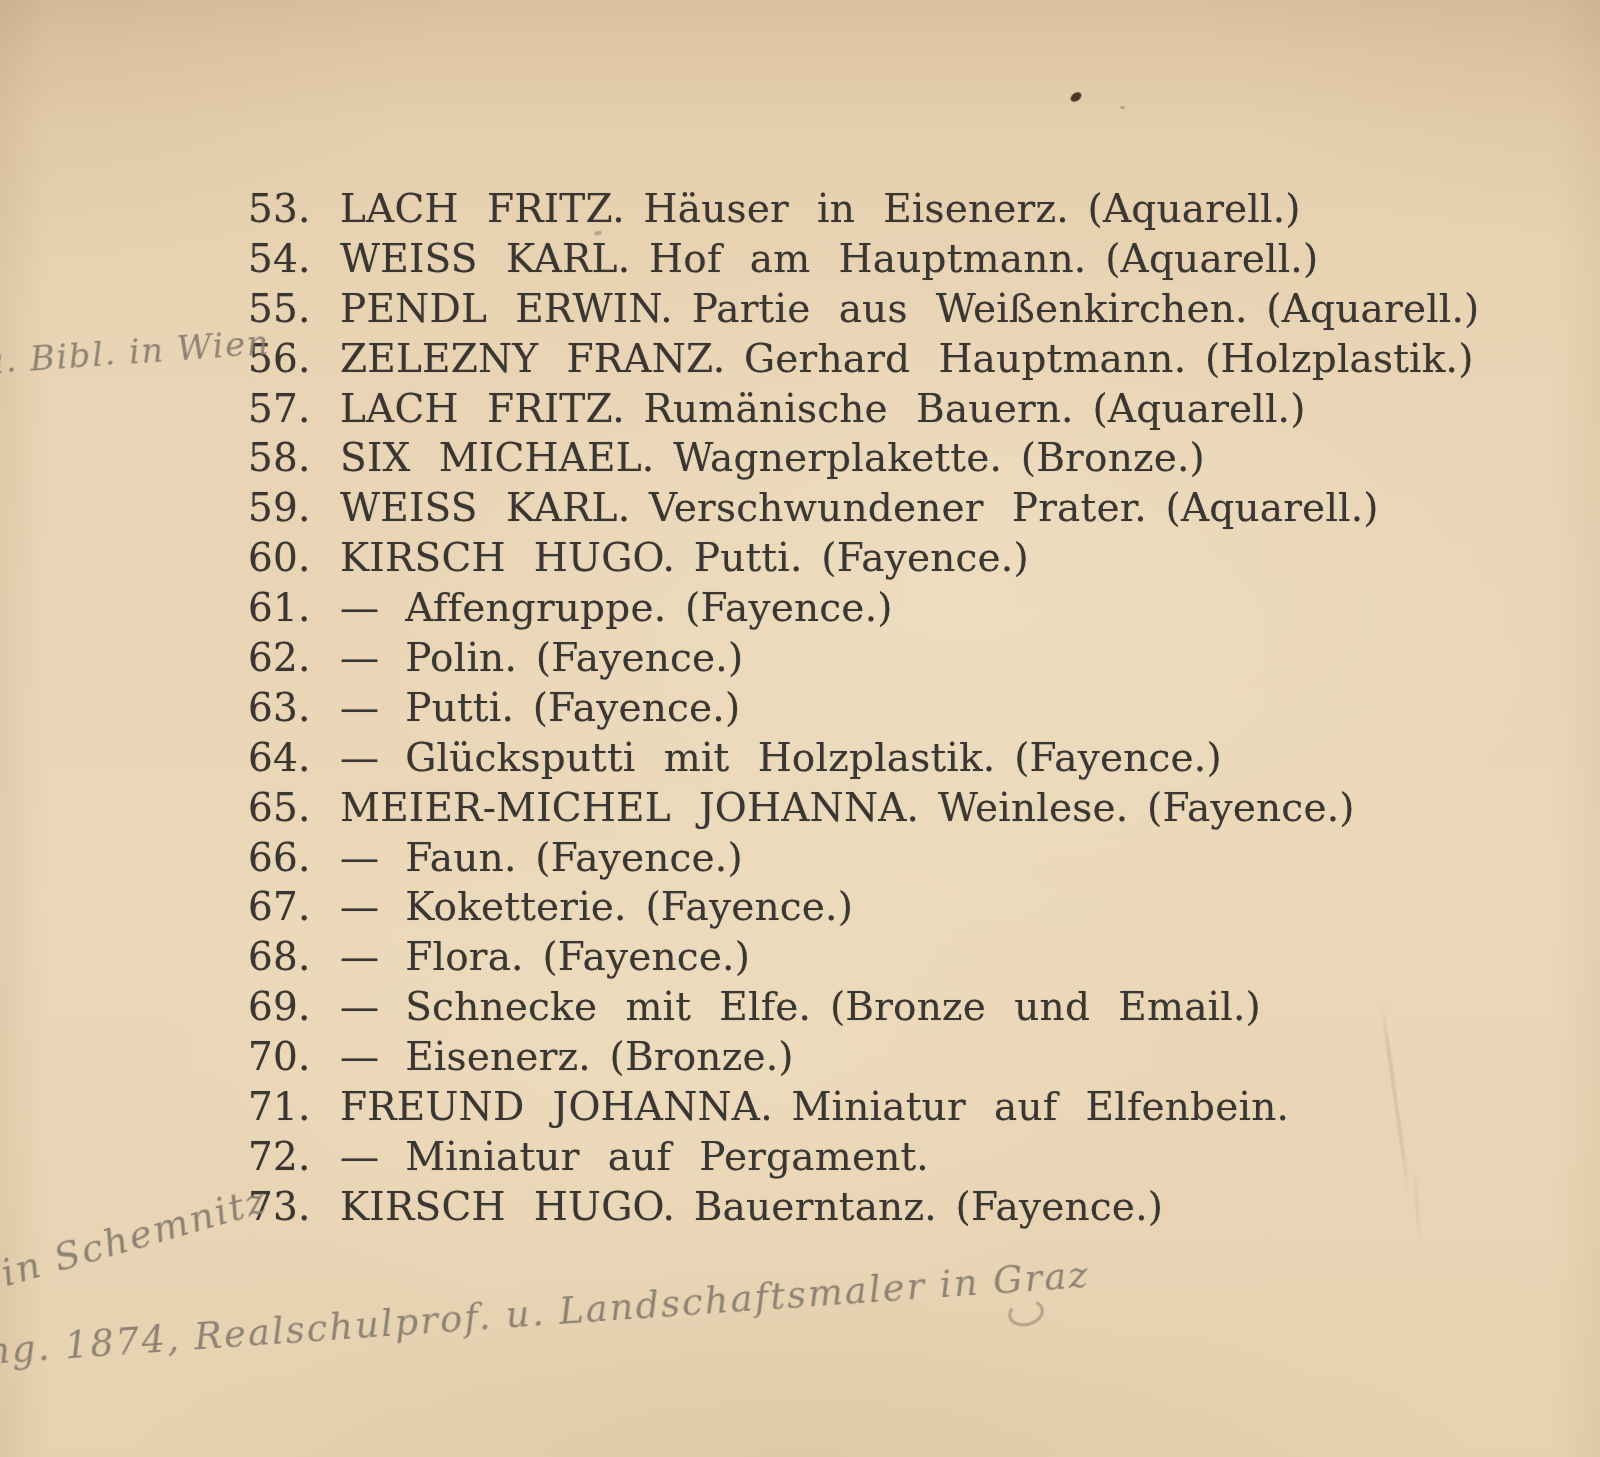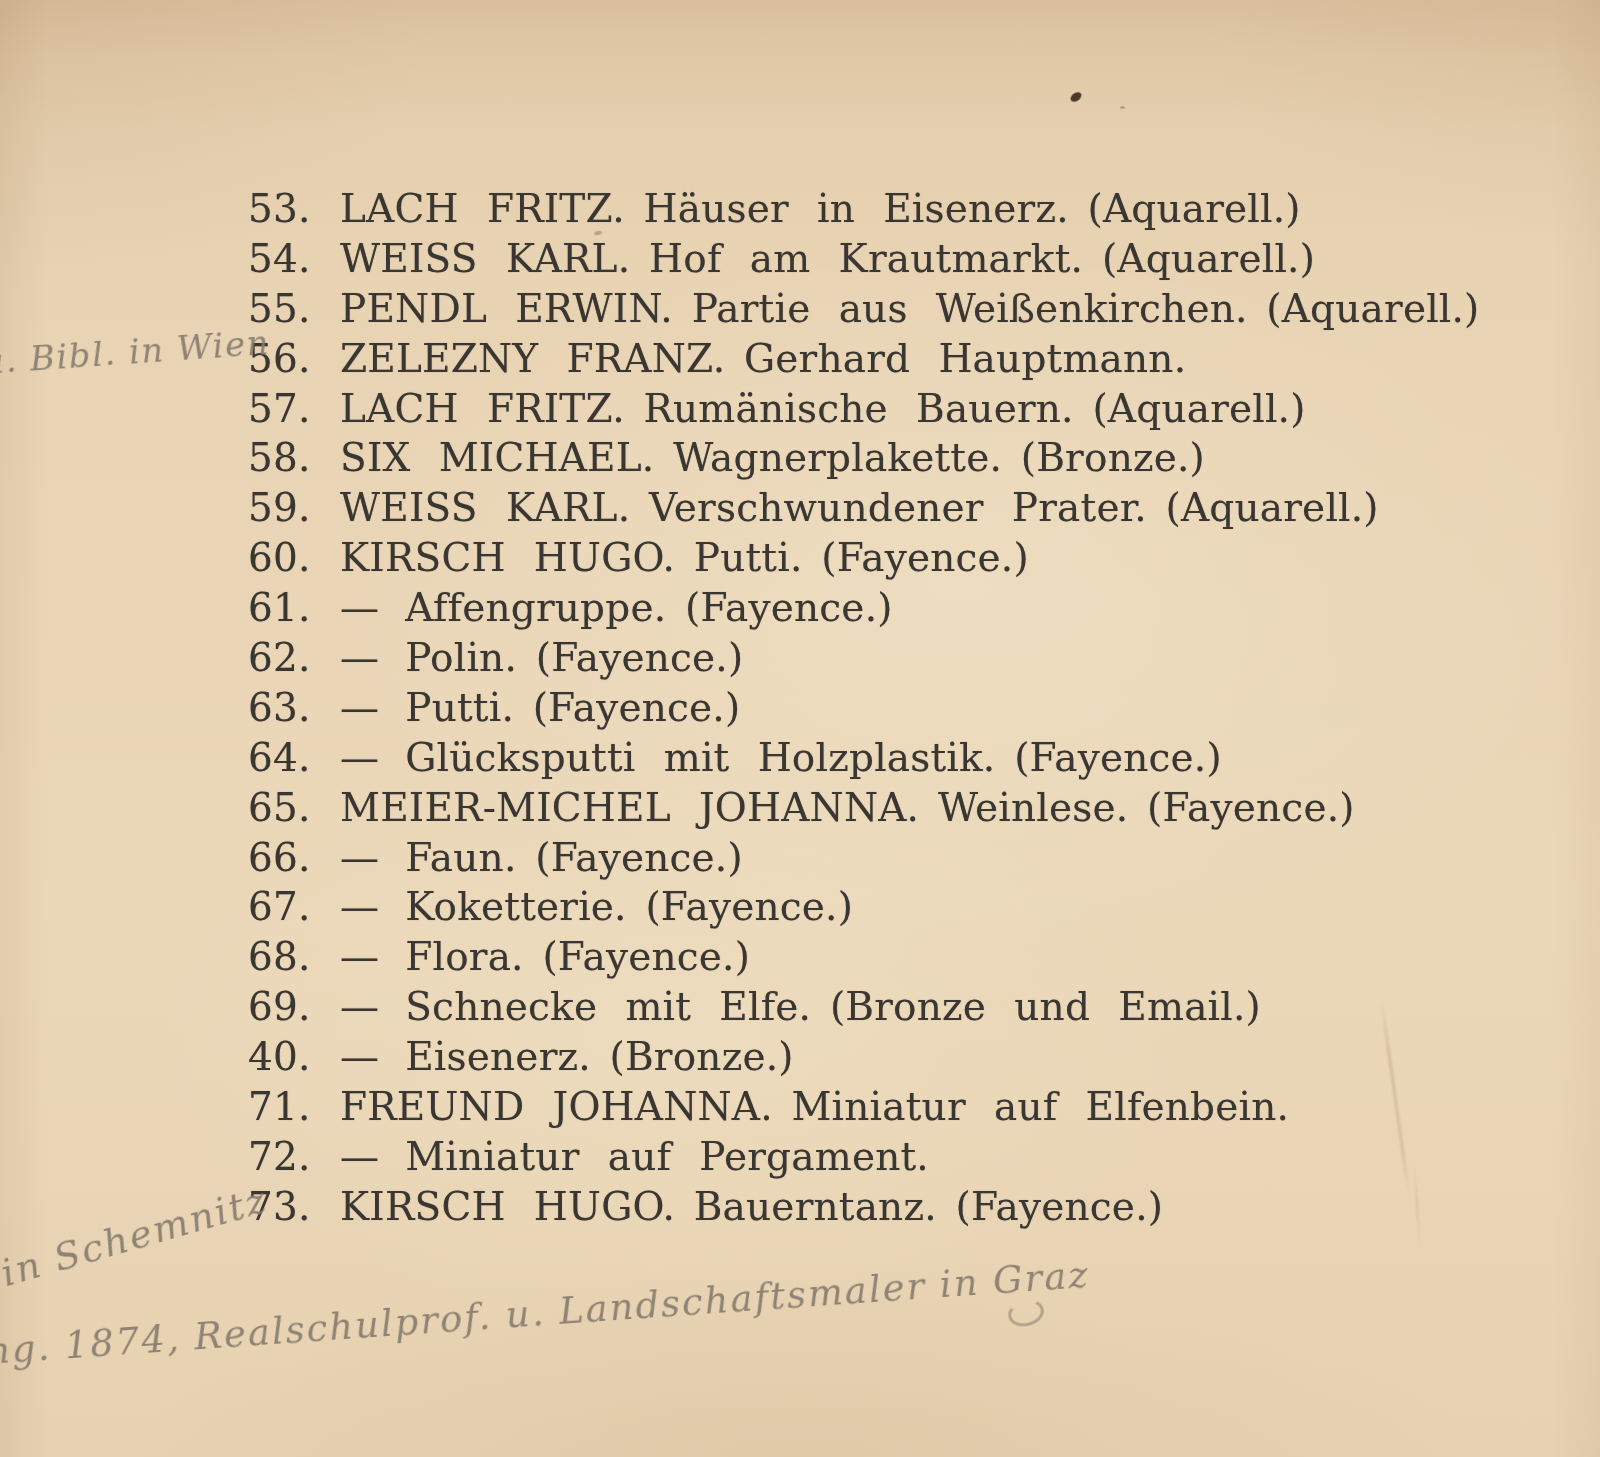--- a/index.html
+++ b/index.html
@@ -69,33 +69,34 @@
   <div class="list">
       <div class="row">
         <span class="num">53.</span>
         <span class="artist">LACH FRITZ.</span>
         <span class="title">Häuser in Eisenerz.</span>
         <span class="medium">(Aquarell.)</span>
       </div>
       <div class="row">
         <span class="num">54.</span>
         <span class="artist">WEISS KARL.</span>
-        <span class="title">Hof am Krautmarkt.</span>
+        <span class="title">Hof am Hauptmann.</span>
         <span class="medium">(Aquarell.)</span>
       </div>
       <div class="row">
         <span class="num">55.</span>
         <span class="artist">PENDL ERWIN.</span>
         <span class="title">Partie aus Weißenkirchen.</span>
         <span class="medium">(Aquarell.)</span>
       </div>
       <div class="row">
         <span class="num">56.</span>
         <span class="artist">ZELEZNY FRANZ.</span>
         <span class="title">Gerhard Hauptmann.</span>
+        <span class="medium">(Holzplastik.)</span>
       </div>
       <div class="row">
         <span class="num">57.</span>
         <span class="artist">LACH FRITZ.</span>
         <span class="title">Rumänische Bauern.</span>
         <span class="medium">(Aquarell.)</span>
       </div>
       <div class="row">
         <span class="num">58.</span>
         <span class="artist">SIX MICHAEL.</span>
@@ -162,21 +163,21 @@
         <span class="title">Flora.</span>
         <span class="medium">(Fayence.)</span>
       </div>
       <div class="row dashrow">
         <span class="num">69.</span>
         <span class="artist">—</span>
         <span class="title">Schnecke mit Elfe.</span>
         <span class="medium">(Bronze und Email.)</span>
       </div>
       <div class="row dashrow">
-        <span class="num">40.</span>
+        <span class="num">70.</span>
         <span class="artist">—</span>
         <span class="title">Eisenerz.</span>
         <span class="medium">(Bronze.)</span>
       </div>
       <div class="row">
         <span class="num">71.</span>
         <span class="artist">FREUND JOHANNA.</span>
         <span class="title">Miniatur auf Elfenbein.</span>
         <span class="medium"></span>
       </div>

